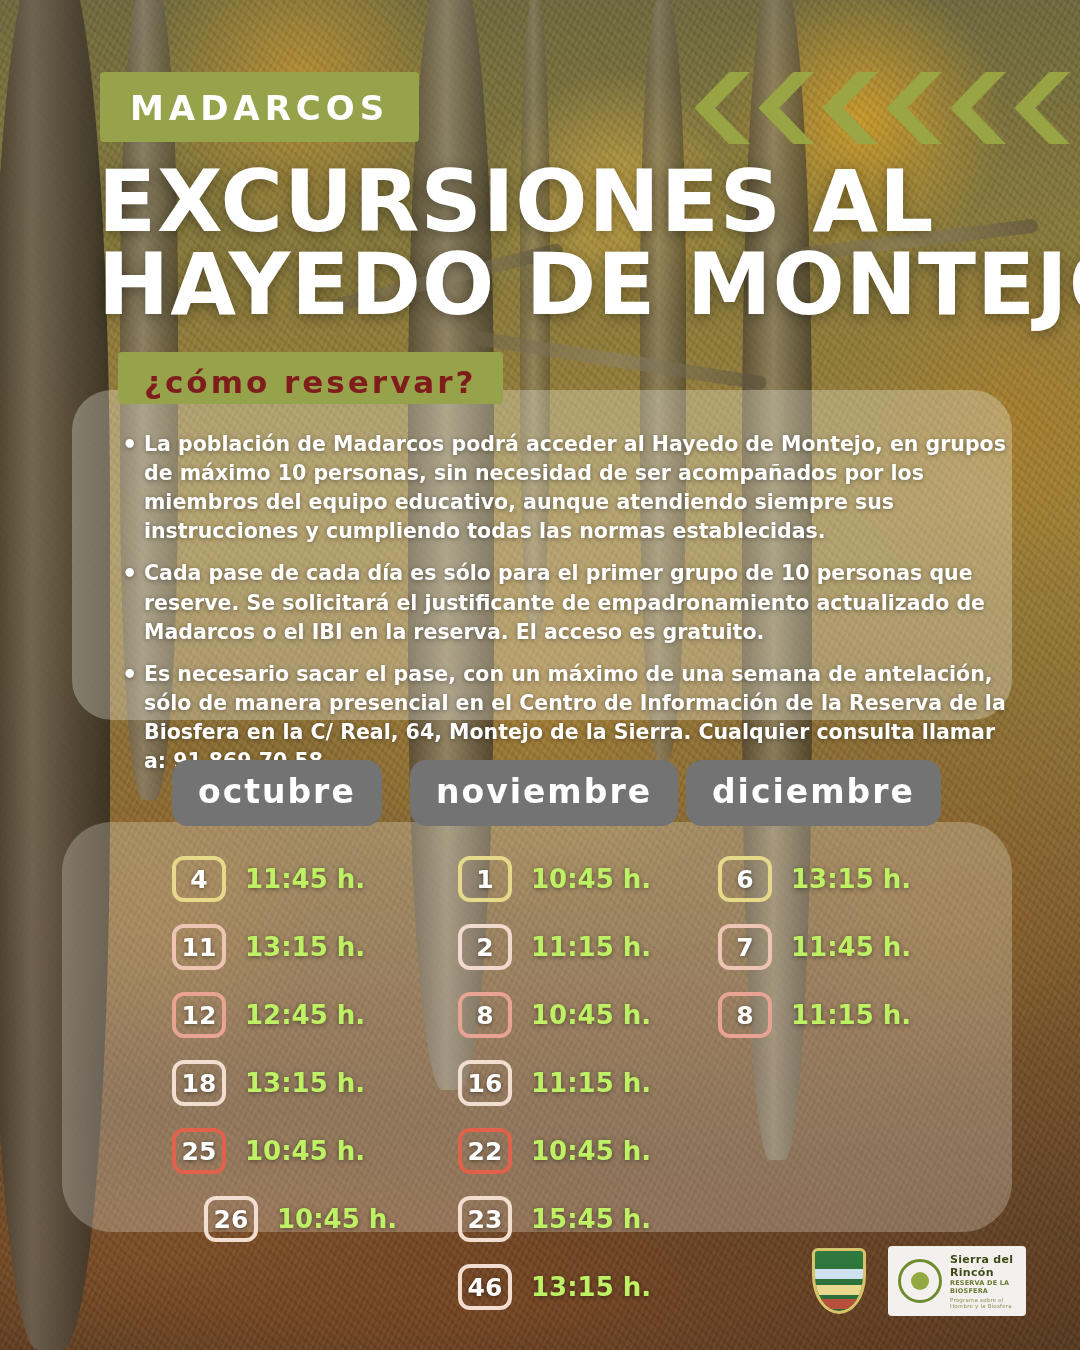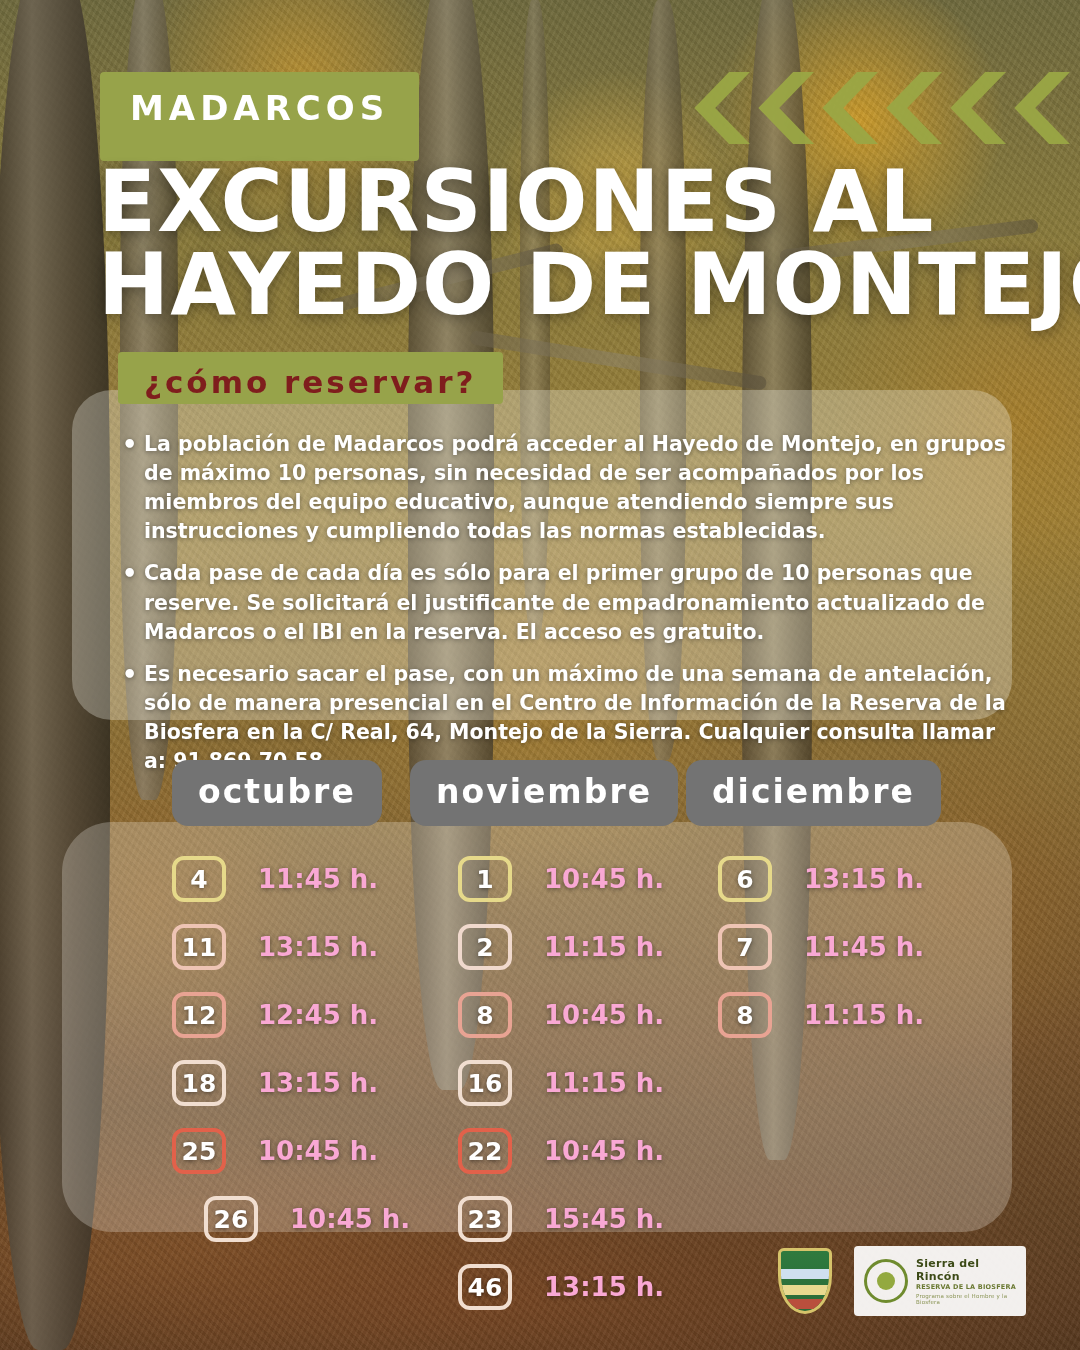--- a/index.html
+++ b/index.html
@@ -80,21 +80,21 @@
   }
 
   
   .tag-madarcos {
     position:absolute; left:100px; top:72px;
     background:#97a34a;
     color:#ffffff;
     font-weight:700;
     font-size:34px;
     letter-spacing:5px;
-    padding:16px 30px 33px 30px;
+    padding:16px 30px 14px 30px;
     border-radius:4px;
   }
   .title {
     position:absolute; left:98px; top:160px; width:960px;
     color:#ffffff;
     font-family:"DejaVu Sans", sans-serif;
     font-weight:700;
     font-size:85px;
     line-height:.98;
     letter-spacing:1px;
@@ -154,43 +154,43 @@
     width:54px; height:46px;
     border-radius:12px;
     border:4px solid #e6d98a;
     color:#ffffff;
     font-weight:700;
     font-size:25px;
     display:flex; align-items:center; justify-content:center;
     text-shadow:0 1px 4px rgba(0,0,0,.45);
   }
   .time {
-    margin-left:32px;
-    color:#f9a8d4;
+    margin-left:19px;
+    color:#bef264;
     font-weight:700;
     font-size:26px;
     text-shadow:0 1px 5px rgba(0,0,0,.45);
     white-space:nowrap;
   }
 
   
   .logos { position:absolute; right:54px; bottom:34px; display:flex; align-items:center; gap:22px; }
   .shield {
     width:54px; height:66px;
     background:linear-gradient(180deg,#2f7a3e,#2a6a38);
     border:3px solid #d6c36a;
     border-radius:6px 6px 28px 28px / 6px 6px 40px 40px;
     position:relative; overflow:hidden;
   }
   .shield .wave { position:absolute; left:0; right:0; height:10px; background:#cfe0ef; }
   .shield .w1 { top:18px; }
   .shield .w2 { top:34px; background:#e8d98f; }
   .shield .w3 { top:48px; background:#b94f3d; }
   .logo-box {
-    width:172px; height:70px;
+    width:138px; height:70px;
     background:rgba(255,255,255,.92);
     border-radius:4px;
     display:flex; align-items:center; gap:8px;
     padding:6px 10px;
   }
   .logo-mark {
     width:44px; height:44px; flex:0 0 44px;
     border-radius:50%;
     border:3px solid #6f8b2e;
     position:relative;

